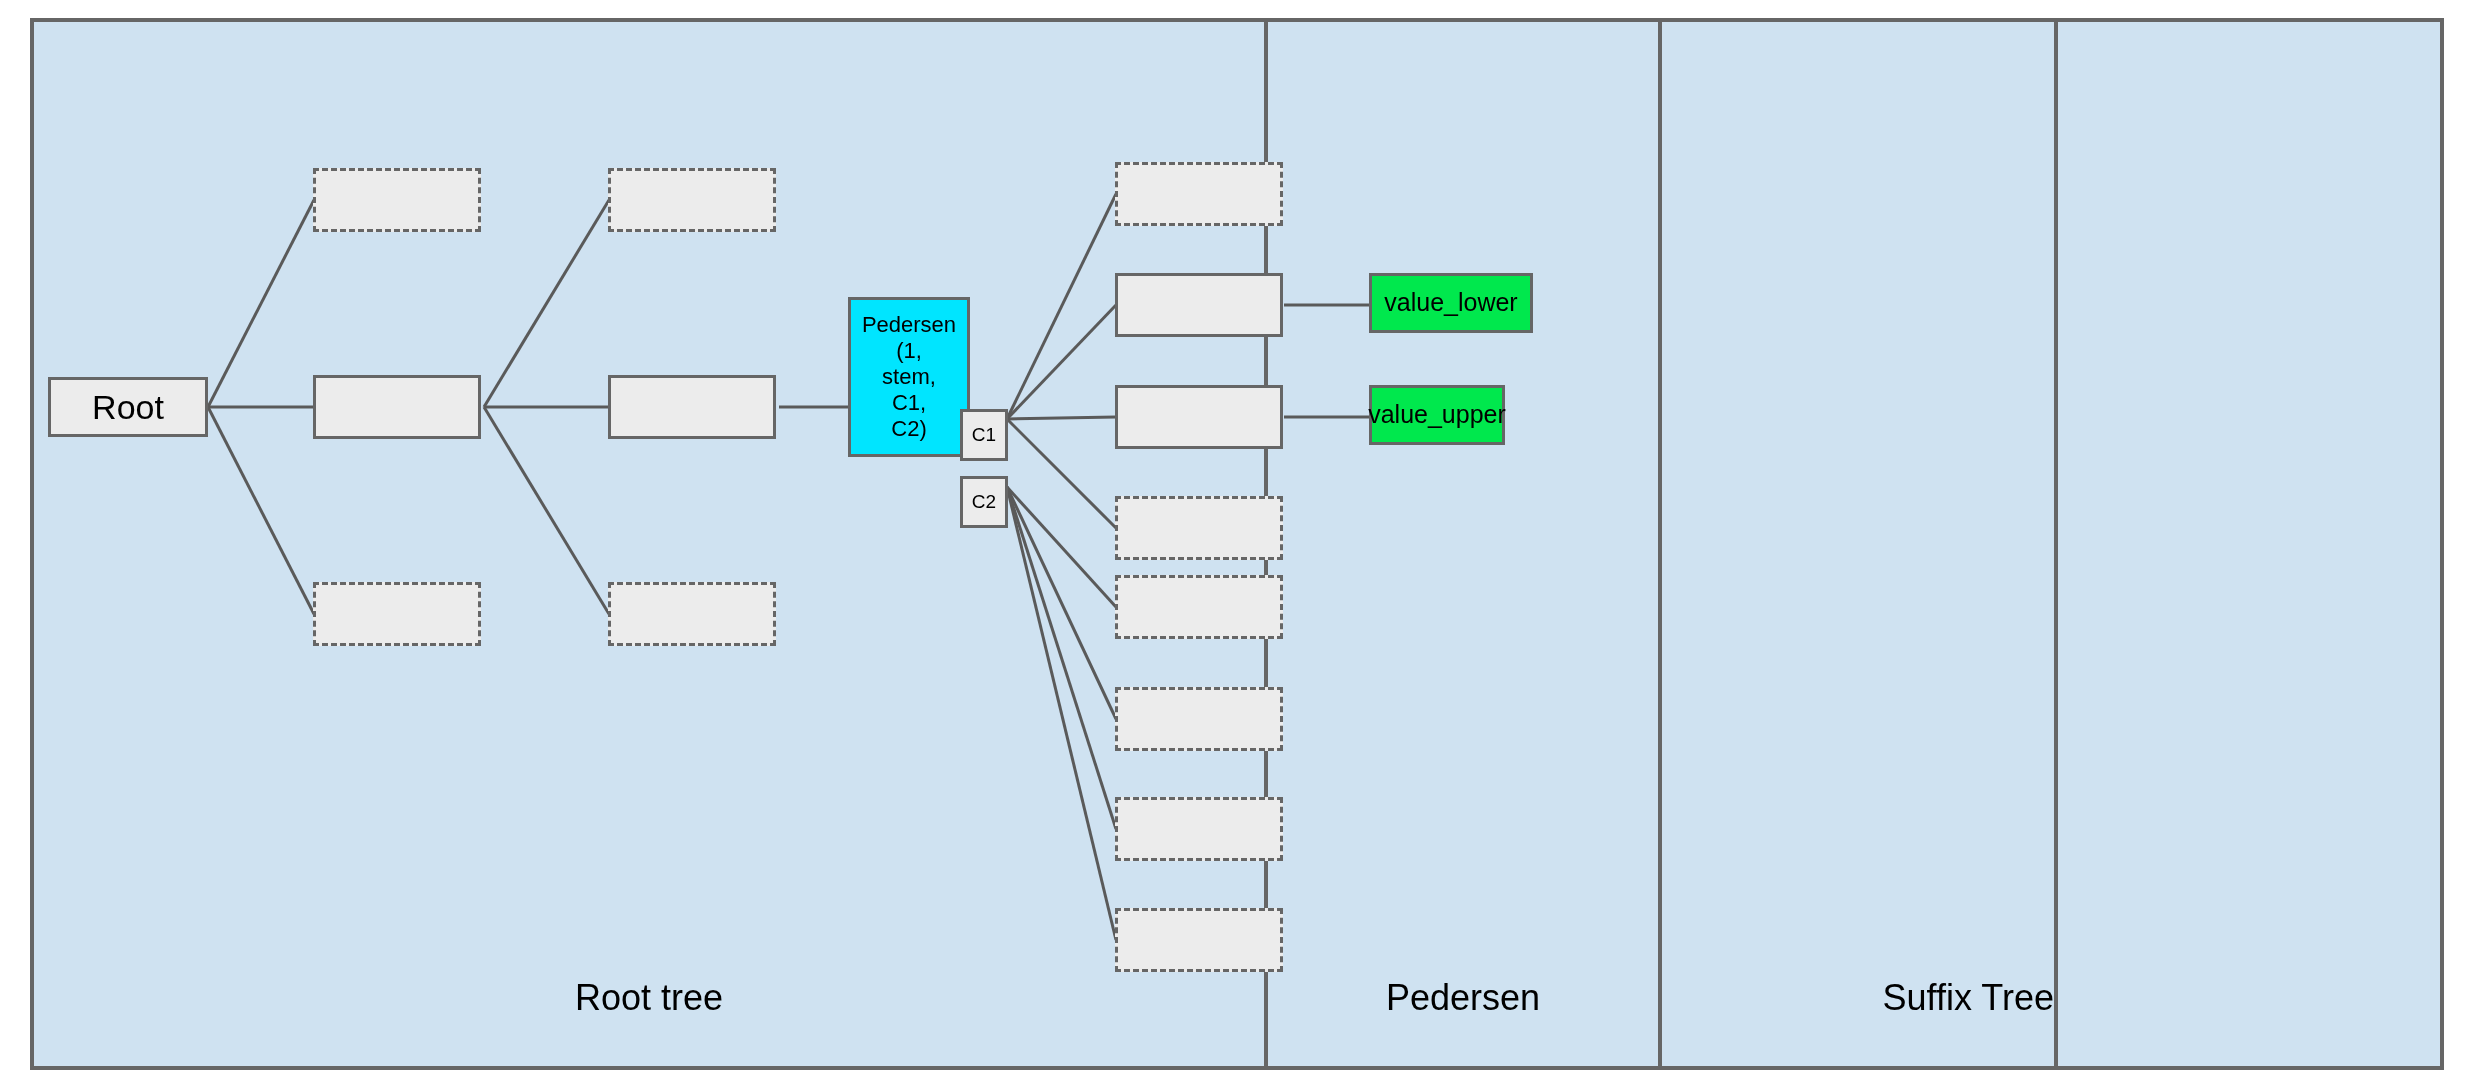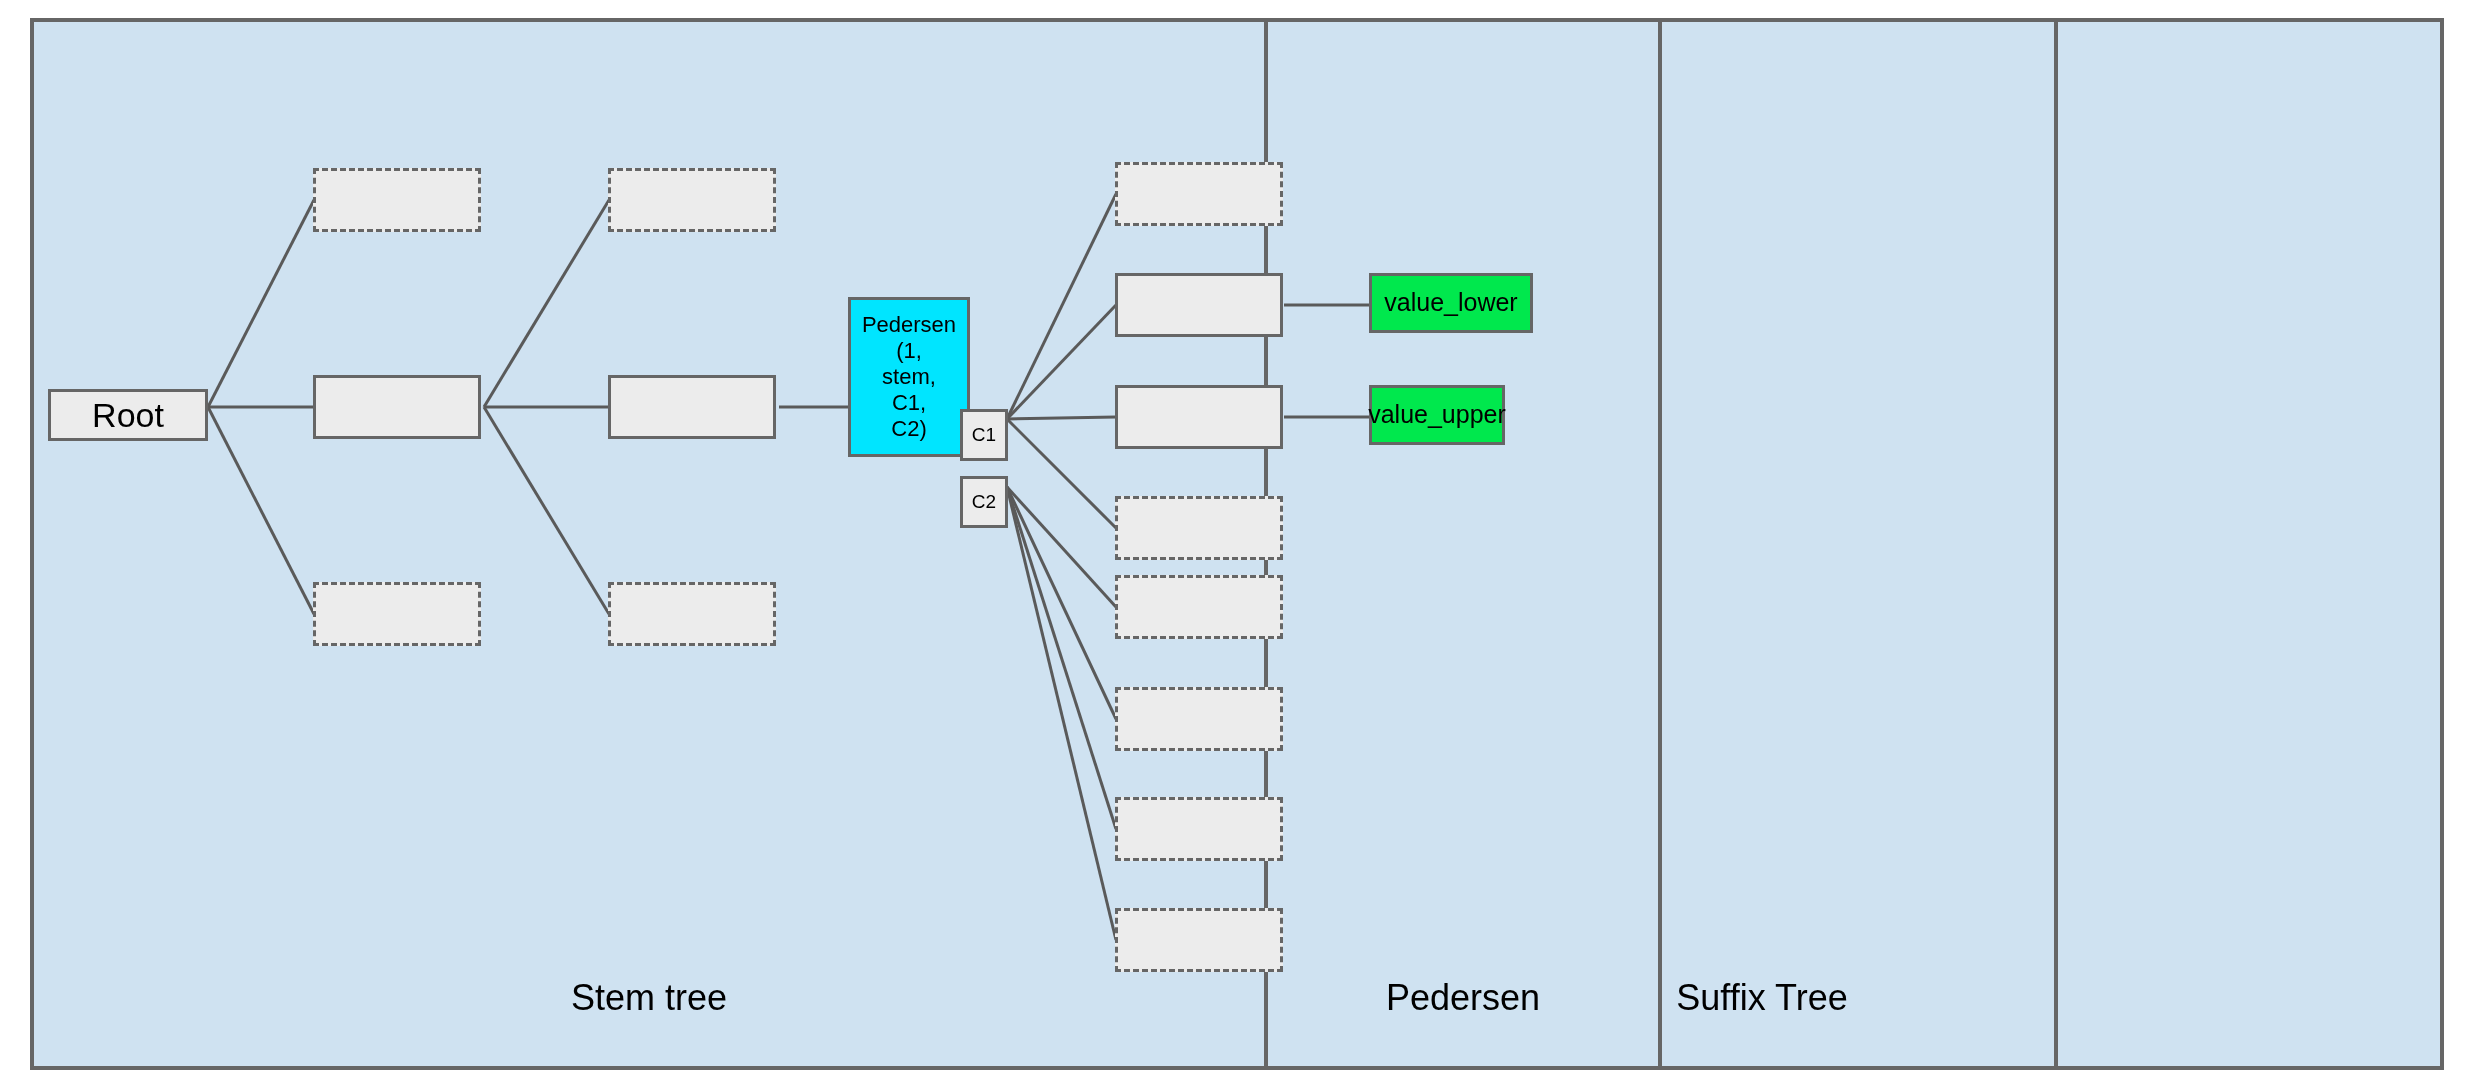--- a/index.html
+++ b/index.html
@@ -121,21 +121,21 @@
 
         <line x1="1250" y1="283" x2="1336" y2="283"></line>
         <line x1="1250" y1="395" x2="1336" y2="395"></line>
       </g>
     </svg>
 
     <div class="divider" style="left:1230px;"></div>
     <div class="divider" style="left:1624px;"></div>
     <div class="divider" style="left:2020px;"></div>
 
-    <div class="node root" style="left:14px; top:355px; width:160px; height:52px;margin-top:12px;">
+    <div class="node root" style="left:14px; top:355px; width:160px; height:60px;">
       <span>Root</span>
     </div>
 
     <div class="node dashed" style="left:279px; top:146px; width:168px; height:64px;"></div>
     <div class="node" style="left:279px; top:353px; width:168px; height:64px;"></div>
     <div class="node dashed" style="left:279px; top:560px; width:168px; height:64px;"></div>
 
     <div class="node dashed" style="left:574px; top:146px; width:168px; height:64px;"></div>
     <div class="node" style="left:574px; top:353px; width:168px; height:64px;"></div>
     <div class="node dashed" style="left:574px; top:560px; width:168px; height:64px;"></div>
@@ -164,18 +164,18 @@
     <div class="node dashed" style="left:1081px; top:775px; width:168px; height:64px;"></div>
     <div class="node dashed" style="left:1081px; top:886px; width:168px; height:64px;"></div>
 
     <div class="node data" style="left:1335px; top:251px; width:164px; height:60px;">
       <span>value_lower</span>
     </div>
     <div class="node data" style="left:1335px; top:363px; width:136px; height:60px;">
       <span>value_upper</span>
     </div>
 
-    <div class="col-label" style="left:0px; top:955px; width:1230px;">Stem tree</div>
+    <div class="col-label" style="left:0px; top:955px; width:1230px;">Root tree</div>
     <div class="col-label" style="left:1234px; top:955px; width:390px;">Pedersen</div>
-    <div class="col-label" style="left:1532px; top:955px; width:392px;">Suffix Tree</div>
+    <div class="col-label" style="left:1628px; top:955px; width:392px;text-align:right;">Suffix Tree</div>
 
   </div>
 </div>
 
 </body></html>

